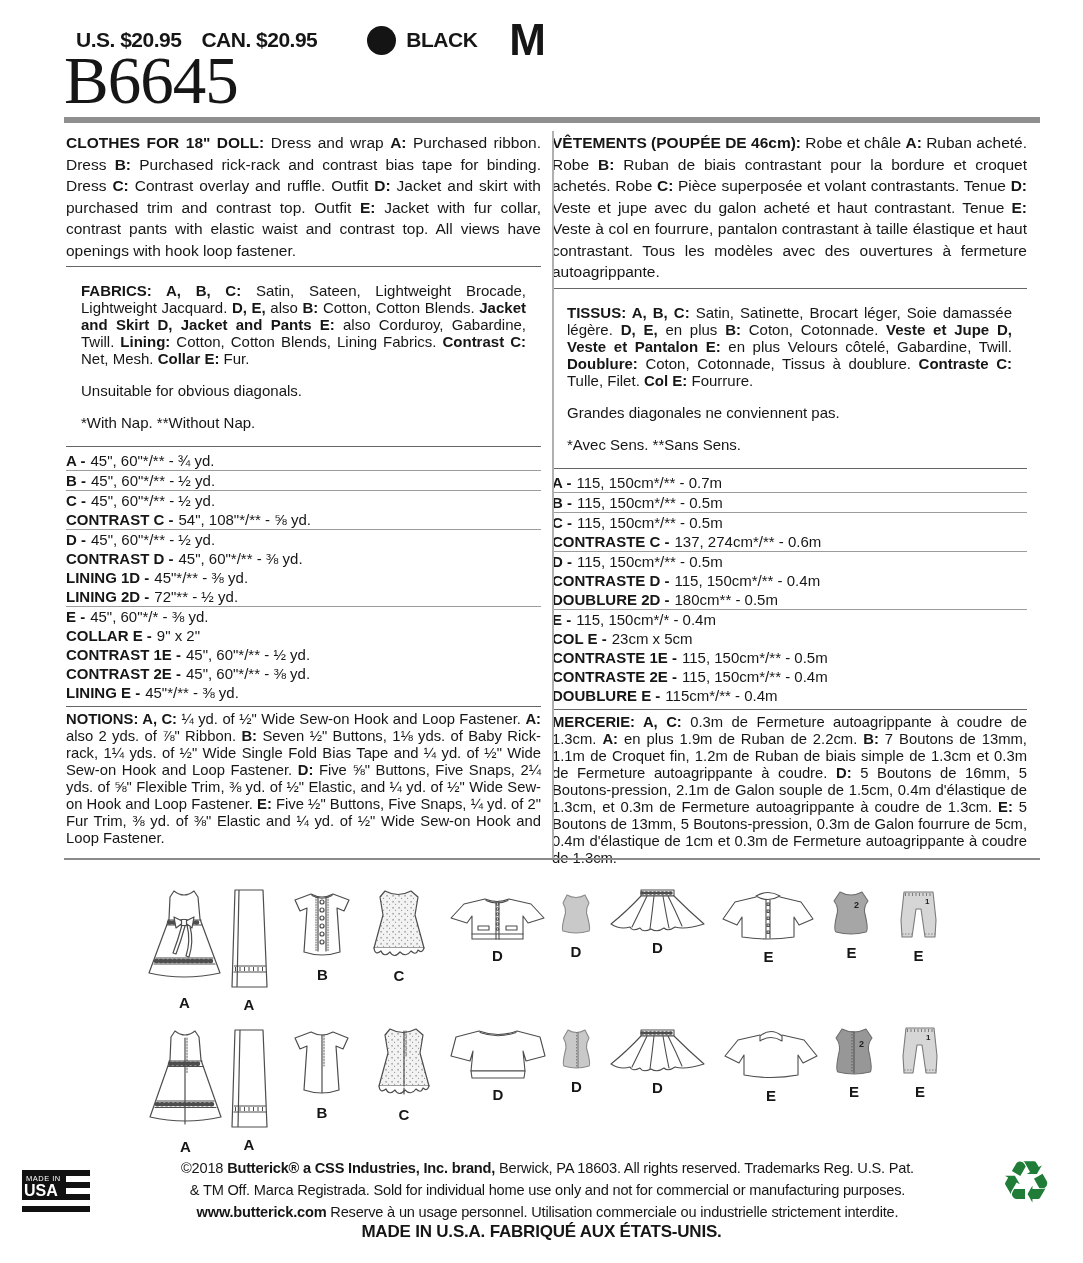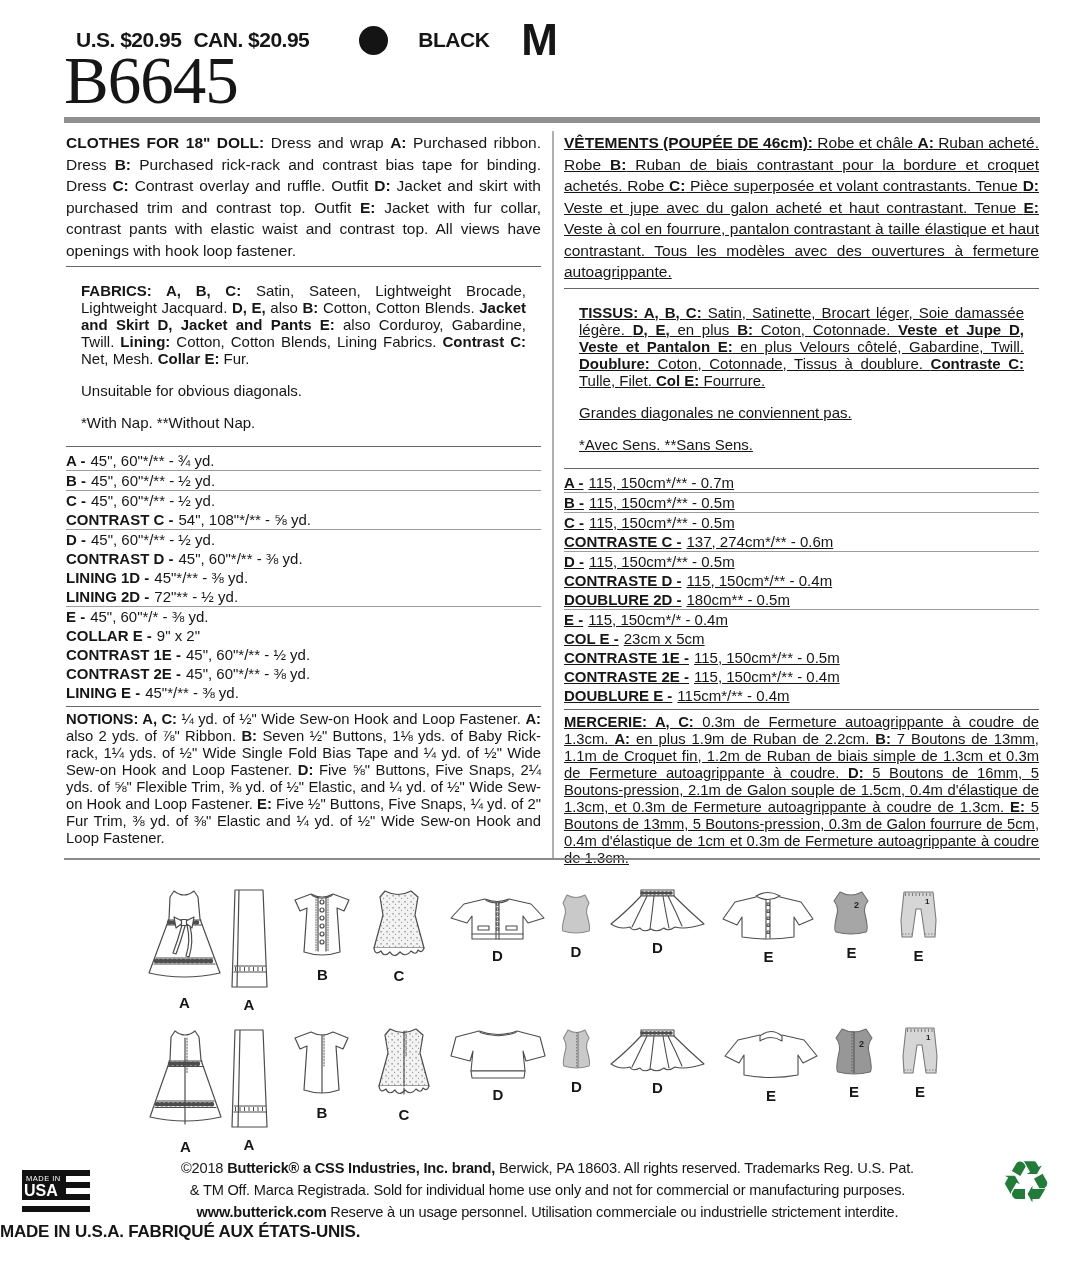--- a/index.html
+++ b/index.html
@@ -3,50 +3,50 @@
 <meta charset="utf-8">
 <style>
   html,body { margin:0; padding:0; background:#e8e8e8; }
   .page {
     position:relative; width:1083px; height:1263px; margin:0 auto;
     background:#ffffff; overflow:hidden; color:#161616;
     font-family:"Liberation Sans", sans-serif;
   }
   
   .price-row { position:absolute; left:76px; top:24px; display:flex; align-items:center; height:32px; font-weight:700; font-size:21px; letter-spacing:-0.5px; white-space:nowrap; }
-  .price-can { margin-left:12px; }
+  .price-can { margin-left:20px; }
   .dot { width:29px; height:29px; border-radius:50%; background:#141414; margin-left:50px; }
-  .colorname { margin-left:30px; }
+  .colorname { margin-left:10px; }
   .sizeletter { margin-left:32px; font-size:44px; font-weight:900; letter-spacing:-2px; }
   .patnum { position:absolute; left:64px; top:44px; font-family:"Liberation Serif", serif; font-size:67px; line-height:72px; letter-spacing:-1px; }
   .graybar { position:absolute; left:64px; top:117px; width:976px; height:6px; background:#8f8f8f; }
   
   .col { position:absolute; top:132px; width:475px; }
   #col-en { left:66px; }
-  #col-fr { left:564px;text-decoration:underline; }
+  #col-fr { left:552px; }
   .vdivider { position:absolute; left:552px; top:131px; width:2px; height:729px; background:#b0b0b0; }
   .bottomrule { position:absolute; left:64px; top:858px; width:976px; height:2px; background:#8a8a8a; }
   .desc { margin:0 0 5px 0; font-size:15.5px; line-height:21.5px; text-align:justify; }
   .hr1 { border:none; border-top:1.5px solid #666; margin:4px 0; }
   .hr2 { border:none; border-top:1px solid #9c9c9c; margin:0; }
   .fab p { margin:15px; font-size:15px; line-height:17px; text-align:justify; }
   .yard { font-size:15px; }
   .yrow { height:19px; line-height:19px; white-space:nowrap; }
   .yrow b { margin-right:5px; }
   .not { margin:2px 0 0 0; font-size:14.8px; line-height:17px; text-align:justify; }
   b { font-weight:700; }
   
   .ill { position:absolute; margin:0; display:flex; flex-direction:column; align-items:center; }
   .ill svg { display:block; }
   .ill-label { font-weight:700; font-size:15px; margin-top:6px; }
   
   .usa-badge { position:absolute; left:22px; top:1170px; }
   .foot-text { position:absolute; left:95px; top:1157px; width:905px; font-size:14.6px; letter-spacing:-0.2px;text-align:center; }
   .fline { line-height:22px; white-space:nowrap; }
-  .foot-made { position:absolute; left:0; top:1222px; width:1083px; text-align:left; font-weight:700; font-size:17px; letter-spacing:-0.2px; }
+  .foot-made { position:absolute; left:0; top:1222px; width:1083px; text-align:center; font-weight:700; font-size:17px; letter-spacing:-0.2px; }
   .recycle { position:absolute; left:1000px; top:1152px; font-size:58px; line-height:60px; color:#1f7d38; font-family:"DejaVu Sans", sans-serif; }
   .defs-holder { position:absolute; width:0; height:0; }
 </style>
 </head>
 <body>
 
 <div class="page">
 
   <svg class="defs-holder" aria-hidden="true">
       <defs>

